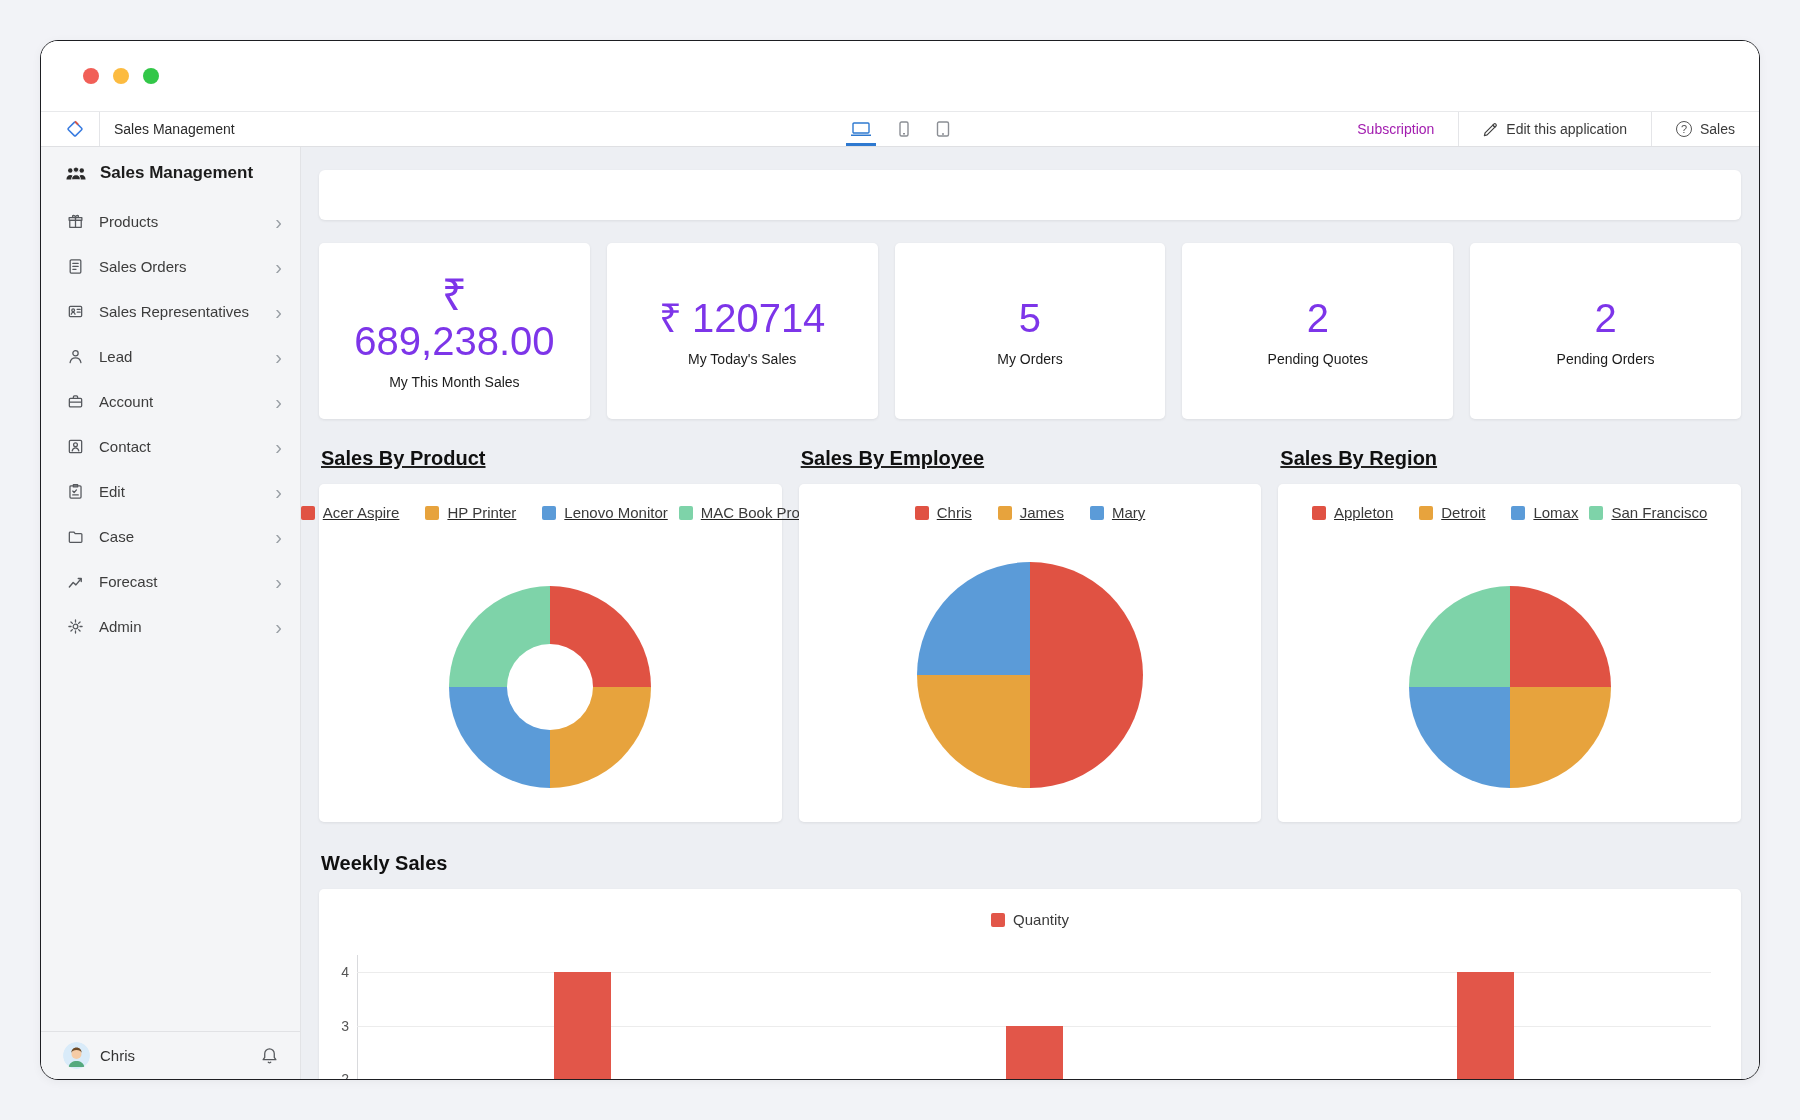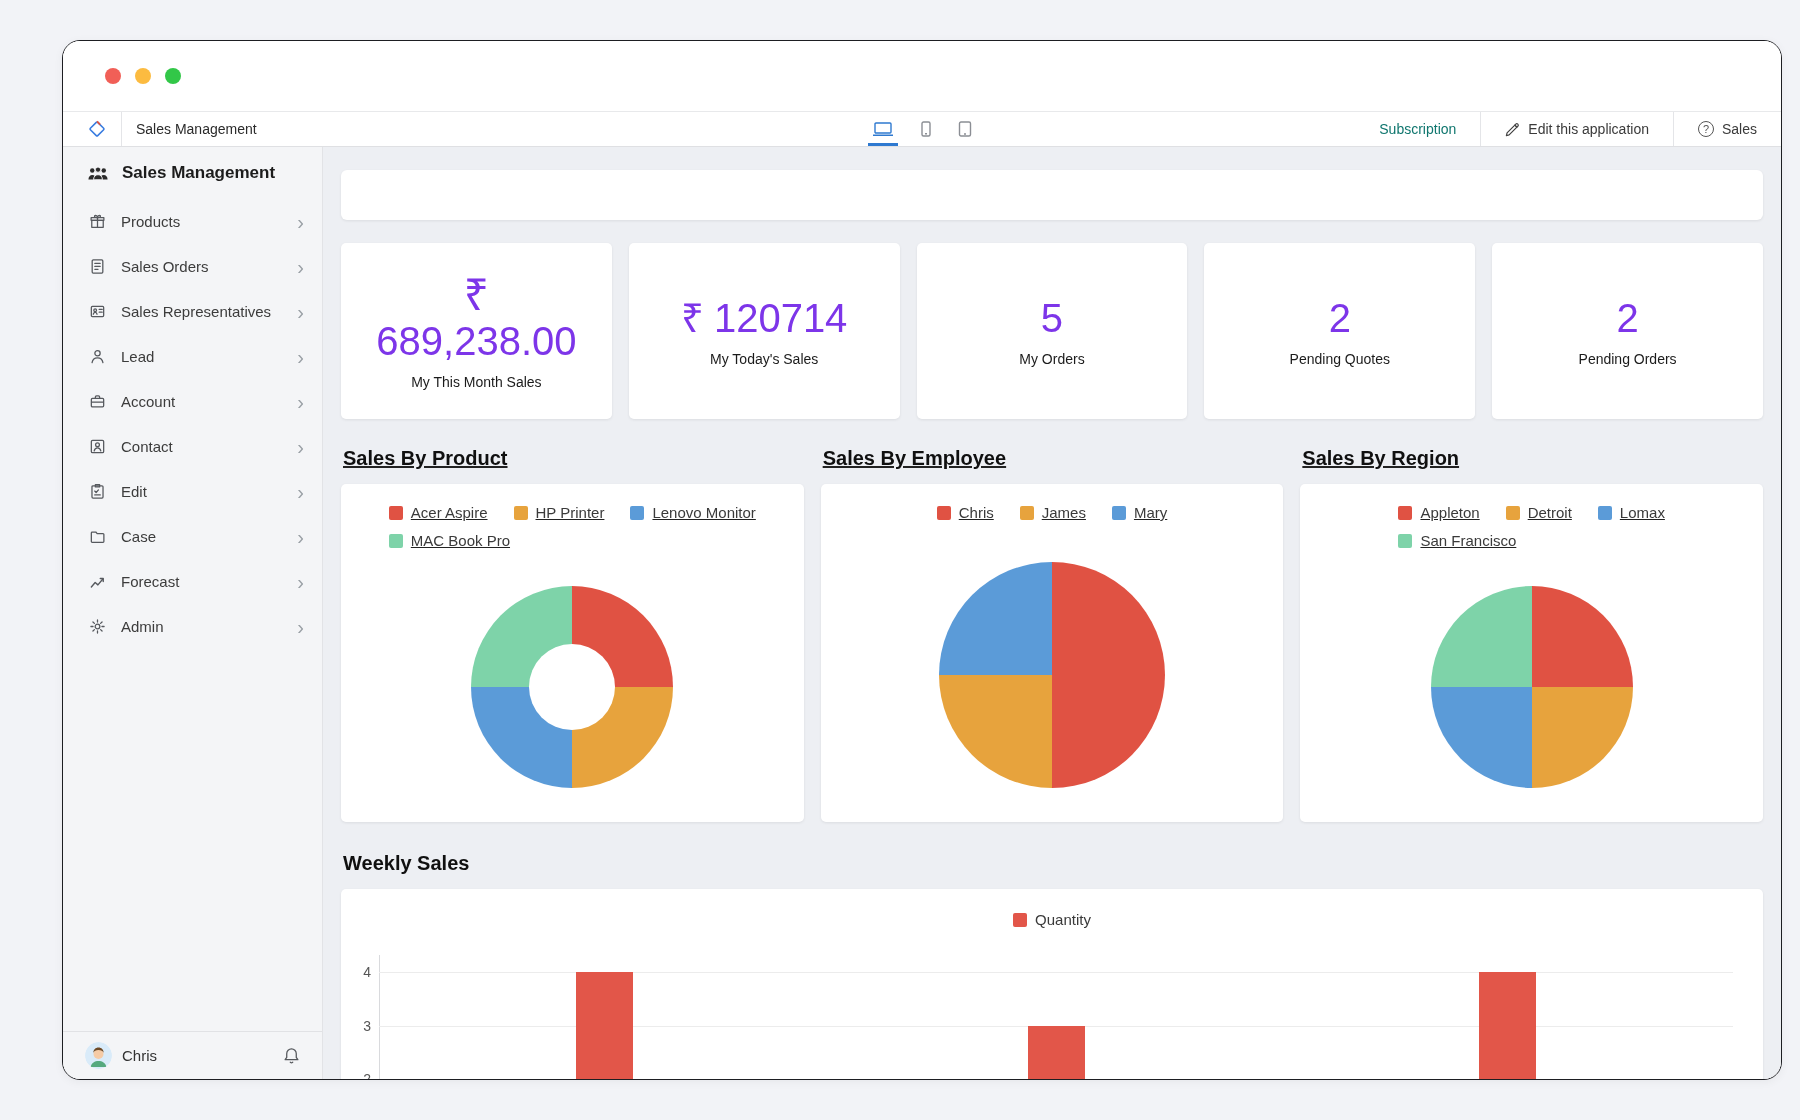--- a/index.html
+++ b/index.html
@@ -8,41 +8,40 @@
     background:#f2f3f7;
     font-family:"Liberation Sans", sans-serif;
     position:relative; overflow:hidden;
     color:#222;
   }
   .window{
     position:absolute; left:40px; top:40px; width:1720px; height:1040px;
     background:#fff; border:1.5px solid #1d1e22; border-radius:18px;
     overflow:hidden; display:flex; flex-direction:column;
     box-shadow:0 2px 10px rgba(0,0,0,.05);
-    margin-left:22px;
   }
   
   .titlebar{height:70px; flex:0 0 auto; display:flex; align-items:center; padding-left:42px; gap:14px; background:#fff;}
   .dot{width:16px;height:16px;border-radius:50%;display:inline-block;cursor:pointer;}
   .dot.red{background:#f15f57;} .dot.yellow{background:#fcbb40;} .dot.green{background:#32c748;}
   
   .appbar{height:36px; flex:0 0 auto; border-top:1px solid #e8e9eb; border-bottom:1px solid #dfe0e3;
     display:flex; align-items:stretch; position:relative; background:#fff; font-size:14px;}
   .appbar-left{display:flex; align-items:center; padding-left:24px;}
   .logo-wrap{display:flex;align-items:center; padding-right:14px;}
   .vdiv{border-left:1px solid #e4e5e8; align-self:stretch;}
   .app-title{padding-left:14px; color:#2b2b2b;}
   .device-tabs{position:absolute; left:50%; top:0; bottom:0; transform:translateX(-50%);
     display:flex; align-items:center; gap:26px;}
   .device-tab{display:flex; align-items:center; color:#8b8e94; cursor:pointer; position:relative; height:100%;}
   .device-tab.active{color:#2e79d0;}
   .device-tab.active::after{content:""; position:absolute; left:-4px; right:-4px; bottom:0; height:3px; background:#2e79d0;}
   .appbar-right{margin-left:auto; display:flex; align-items:stretch;}
   .appbar-btn{display:flex; align-items:center; gap:8px; padding:0 24px; color:#3a3a3a; cursor:pointer; white-space:nowrap;}
-  .appbar-btn.subscription{color:#0f766e;}
+  .appbar-btn.subscription{color:#a21caf;}
   .qmark{width:16px;height:16px;border:1.2px solid #555;border-radius:50%;display:inline-flex;align-items:center;justify-content:center;font-size:11px;color:#555;}
   
   .bodyrow{flex:1; display:flex; min-height:0;}
   .sidebar{width:260px; flex:0 0 auto; background:#f4f5f7; border-right:1px solid #e2e3e6; display:flex; flex-direction:column;}
   .sb-header{display:flex; align-items:center; gap:13px; padding:16px 10px 10px 24px; font-size:17px; font-weight:bold; color:#1c1c1c;}
   .sb-menu{flex:1; overflow:hidden; padding-top:6px;}
   .sb-item{height:45px; display:flex; align-items:center; gap:14px; padding:0 18px 0 26px; font-size:15px; color:#3c3c3c; cursor:pointer;}
   .sb-item .ic{width:18px; display:flex; color:#56595e; flex:0 0 auto;}
   .sb-item .chev{margin-left:auto; color:#9aa0a6; font-size:20px; line-height:1;}
   .sb-item.active{background:#66bd8e; color:#fff;}
@@ -57,21 +56,21 @@
   .stats-row{display:flex; gap:17px; margin-bottom:28px; flex:0 0 auto;}
   .stat-card{flex:1; height:176px; background:#fff; border-radius:5px; display:flex; flex-direction:column; align-items:center; justify-content:center;}
   .stat-currency{color:#7d35e9; font-size:44px; line-height:1.05; text-align:center;}
   .stat-value-row{color:#7d35e9; font-size:40px; line-height:1.15; display:flex; align-items:baseline;}
   .stat-value-row .cur{margin-right:10px;}
   .stat-label{margin-top:10px; font-size:14px; color:#1b1b1b;}
   .section-title{font-size:20px; line-height:23px; font-weight:600; color:#101010; margin:0 0 14px 2px;}
   .charts-row{display:flex; gap:17px; flex:0 0 auto;text-decoration:underline;}
   .chart-col{flex:1; min-width:0; display:flex; flex-direction:column;}
   .chart-card{background:#fff; border-radius:5px; height:338px; padding:20px 24px; display:flex; flex-direction:column;}
-  .legend{align-self:center; display:flex; flex-direction:column; gap:11px;}
+  .legend{align-self:center; display:flex; flex-direction:row; gap:11px;}
   .legend-row{display:flex; gap:26px;}
   .legend-item{display:flex; align-items:center; gap:8px; font-size:15px; color:#3a3a3a; cursor:pointer; white-space:nowrap;}
   .swatch{width:14px;height:14px;border-radius:2px; display:inline-block; flex:0 0 auto;}
   .pie{border-radius:50%; position:relative; margin:auto auto 14px auto;}
   .pie .hole{position:absolute; inset:0; margin:auto; width:86px; height:86px; border-radius:50%; background:#fff;}
   .pie.d202{width:202px;height:202px;}
   .pie.d226{width:226px;height:226px;}
   
   .weekly{margin-top:30px; flex:0 0 auto;}
   .weekly-card{background:#fff; border-radius:5px; height:420px; position:relative;}

